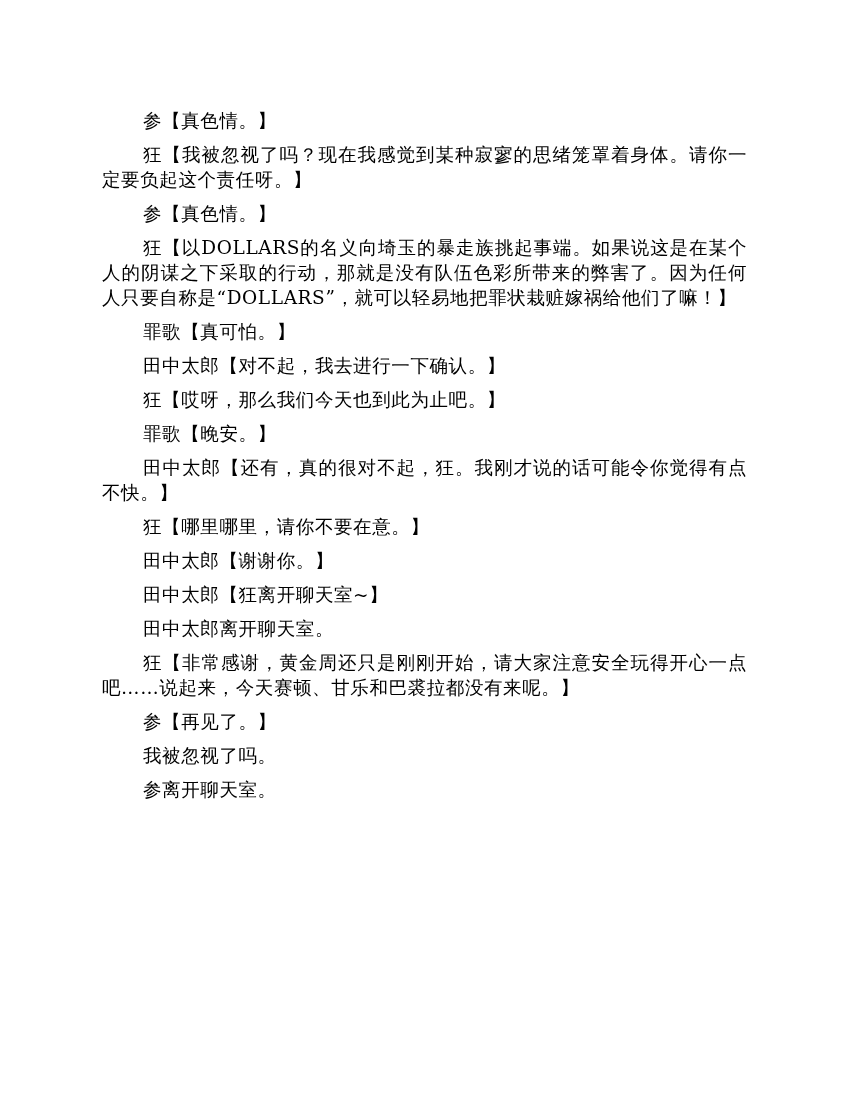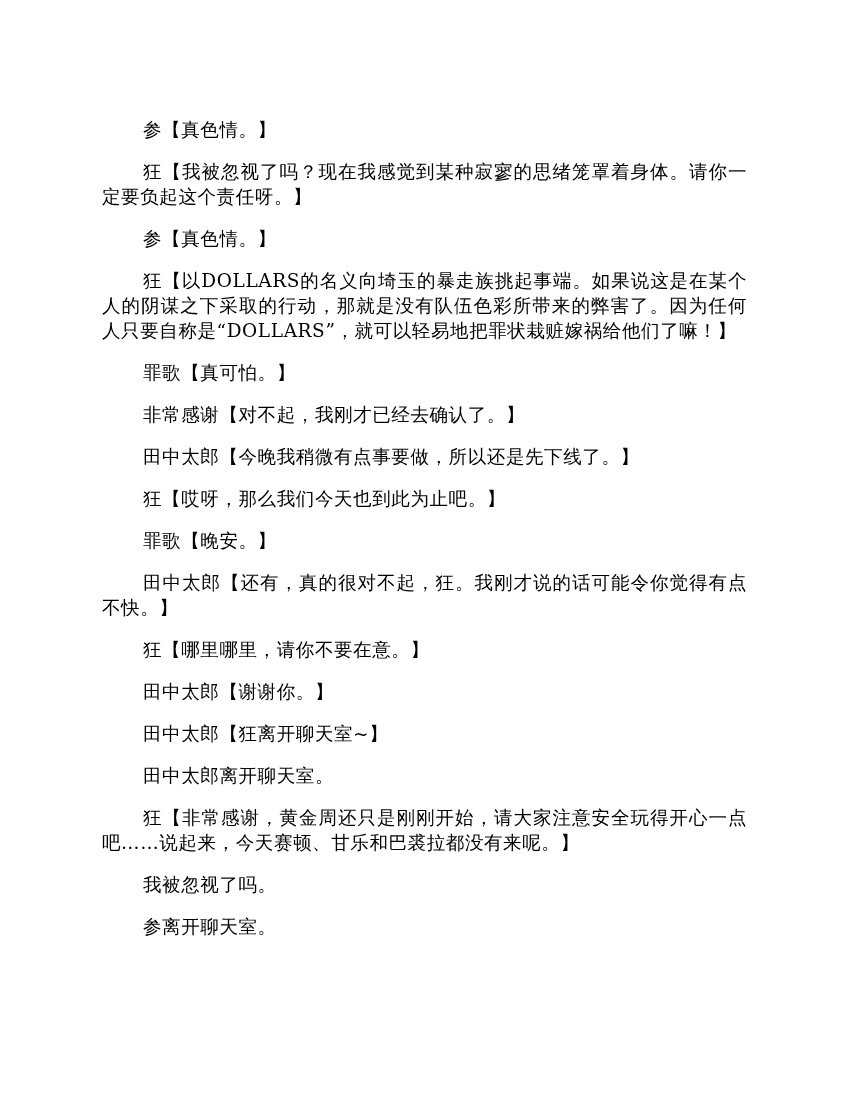--- a/index.html
+++ b/index.html
@@ -15,43 +15,43 @@
     font-family: "DejaVu Serif", "Liberation Serif", serif;
     color: #000000;
   }
   .page {
     position: absolute;
     left: 102px;
     top: 100px;
     width: 645px;
   }
   .para {
-    margin: 17px 0 9px 0;
+    margin: 8px 0 9px 0;
     font-size: 18.5px;
     line-height: 25px;
     text-indent: 41px;
     letter-spacing: 0.6px;
     text-align: justify;
     word-break: break-all;
   }
 </style>
 </head>
 <body>
 
 <div class="page">
   <p class="para">参【真色情。】</p>
   <p class="para">狂【我被忽视了吗？现在我感觉到某种寂寥的思绪笼罩着身体。请你一定要负起这个责任呀。】</p>
   <p class="para">参【真色情。】</p>
   <p class="para">狂【以DOLLARS的名义向埼玉的暴走族挑起事端。如果说这是在某个人的阴谋之下采取的行动，那就是没有队伍色彩所带来的弊害了。因为任何人只要自称是“DOLLARS”，就可以轻易地把罪状栽赃嫁祸给他们了嘛！】</p>
   <p class="para">罪歌【真可怕。】</p>
-  <p class="para">非常感谢【对不起，我刚才已经去确认了。】</p>
-  <p class="para">田中太郎【今晚我稍微有点事要做，所以还是先下线了。】</p>
+  <p class="para">田中太郎【对不起，我去进行一下确认。】</p>
   <p class="para">狂【哎呀，那么我们今天也到此为止吧。】</p>
   <p class="para">罪歌【晚安。】</p>
   <p class="para">田中太郎【还有，真的很对不起，狂。我刚才说的话可能令你觉得有点不快。】</p>
   <p class="para">狂【哪里哪里，请你不要在意。】</p>
   <p class="para">田中太郎【谢谢你。】</p>
   <p class="para">田中太郎【狂离开聊天室~】</p>
   <p class="para">田中太郎离开聊天室。</p>
   <p class="para">狂【非常感谢，黄金周还只是刚刚开始，请大家注意安全玩得开心一点吧……说起来，今天赛顿、甘乐和巴裘拉都没有来呢。】</p>
+  <p class="para">参【再见了。】</p>
   <p class="para">我被忽视了吗。</p>
   <p class="para">参离开聊天室。</p>
 </div>
 
 </body></html>

